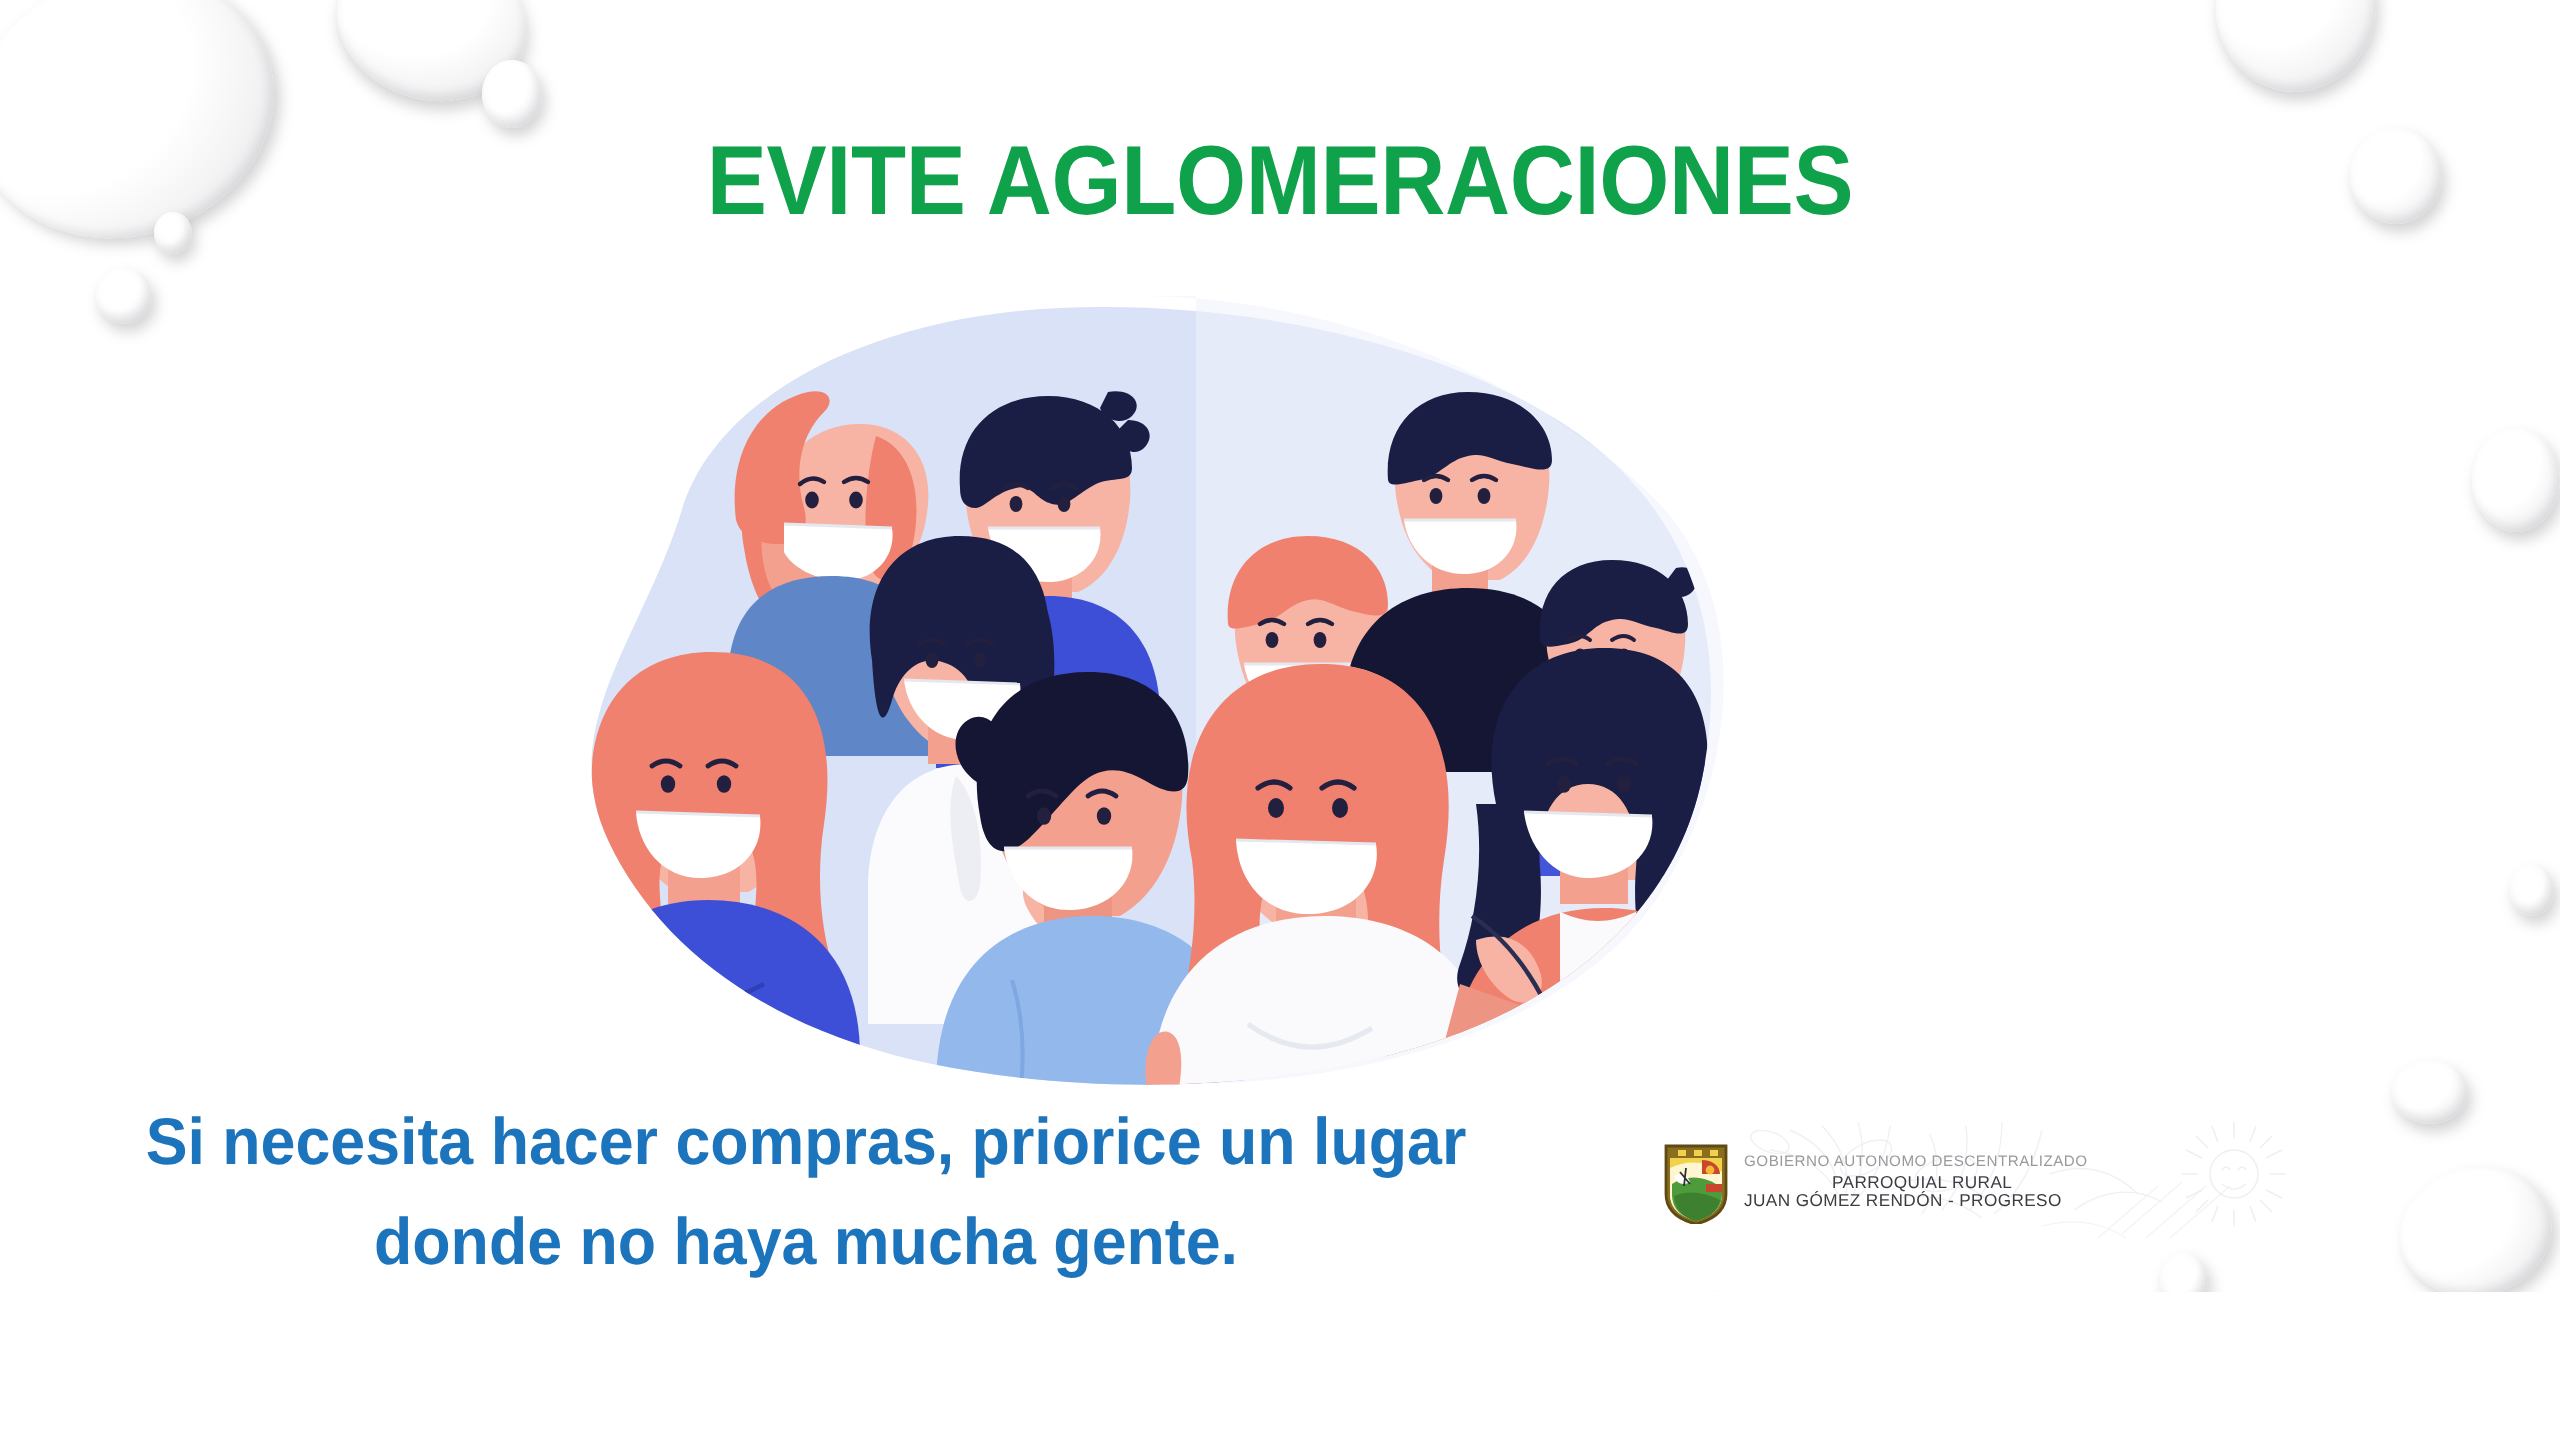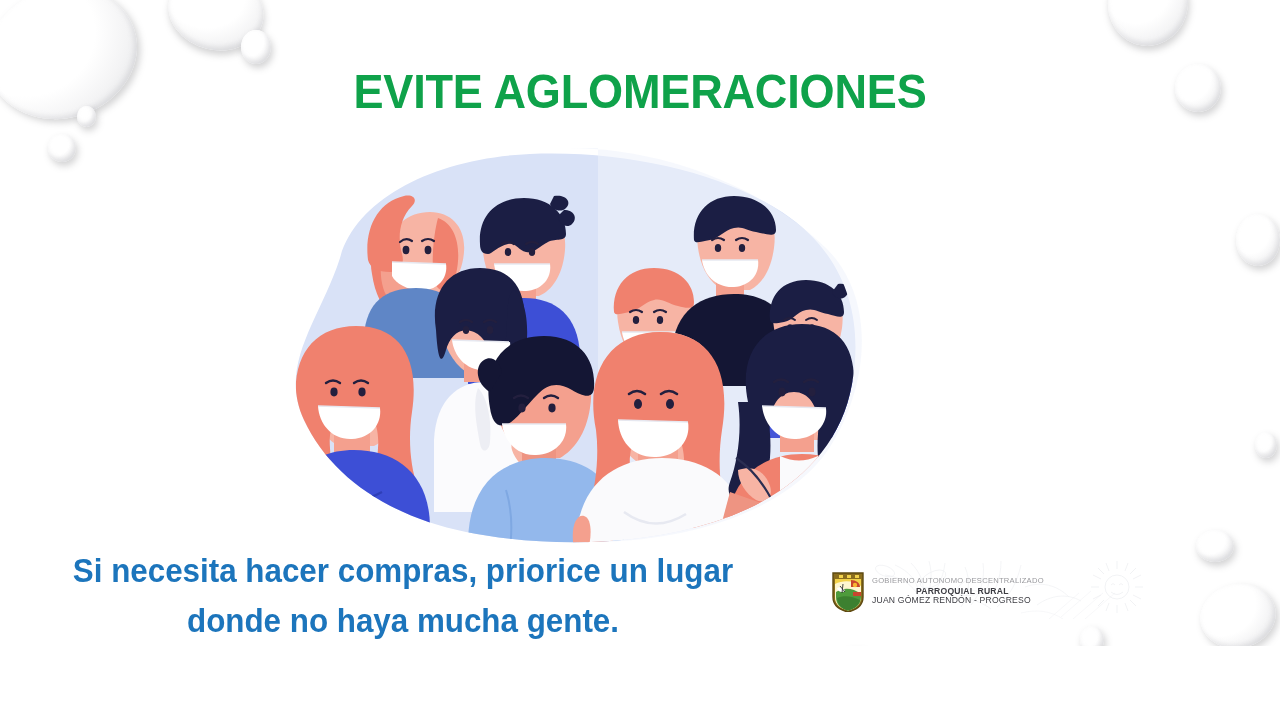--- a/index.html
+++ b/index.html
@@ -63,21 +63,21 @@
     left:825px;top:561px;
     width:352px;height:58px;
     background:#ffffff;
     overflow:hidden;
   }
   .logo-banner .watermark{position:absolute;inset:0;opacity:.34;}
   .logo-row{position:absolute;left:6px;top:9px;display:flex;align-items:center;gap:7px;}
   .crest{width:34px;height:42px;display:block;}
   .logo-text{line-height:1.0;}
   .logo-l1{font-size:7.6px;letter-spacing:.25px;color:#9a9a9e;white-space:nowrap;font-weight:normal;}
-  .logo-l2{font-size:8.6px;letter-spacing:.2px;color:#3c3c42;white-space:nowrap;font-weight:bold;margin-top:2px;padding-left:44px;}
+  .logo-l2{font-size:8.6px;letter-spacing:.2px;color:#3c3c42;white-space:nowrap;font-weight:normal;margin-top:2px;padding-left:44px;}
   .logo-l3{font-size:8.6px;letter-spacing:.2px;color:#3c3c42;white-space:nowrap;font-weight:normal;margin-top:1px;}
 </style>
 </head>
 <body>
 
 <div id="slide">
 
   <div class="bubble-layer" id="bubble-layer">
       <div class="bubble" style="left: -14px; top: -12px; width: 152px; height: 130px; transform: rotate(-18deg);"></div>
       <div class="bubble" style="left: 168px; top: -28px; width: 96px; height: 78px; transform: rotate(14deg);"></div>

